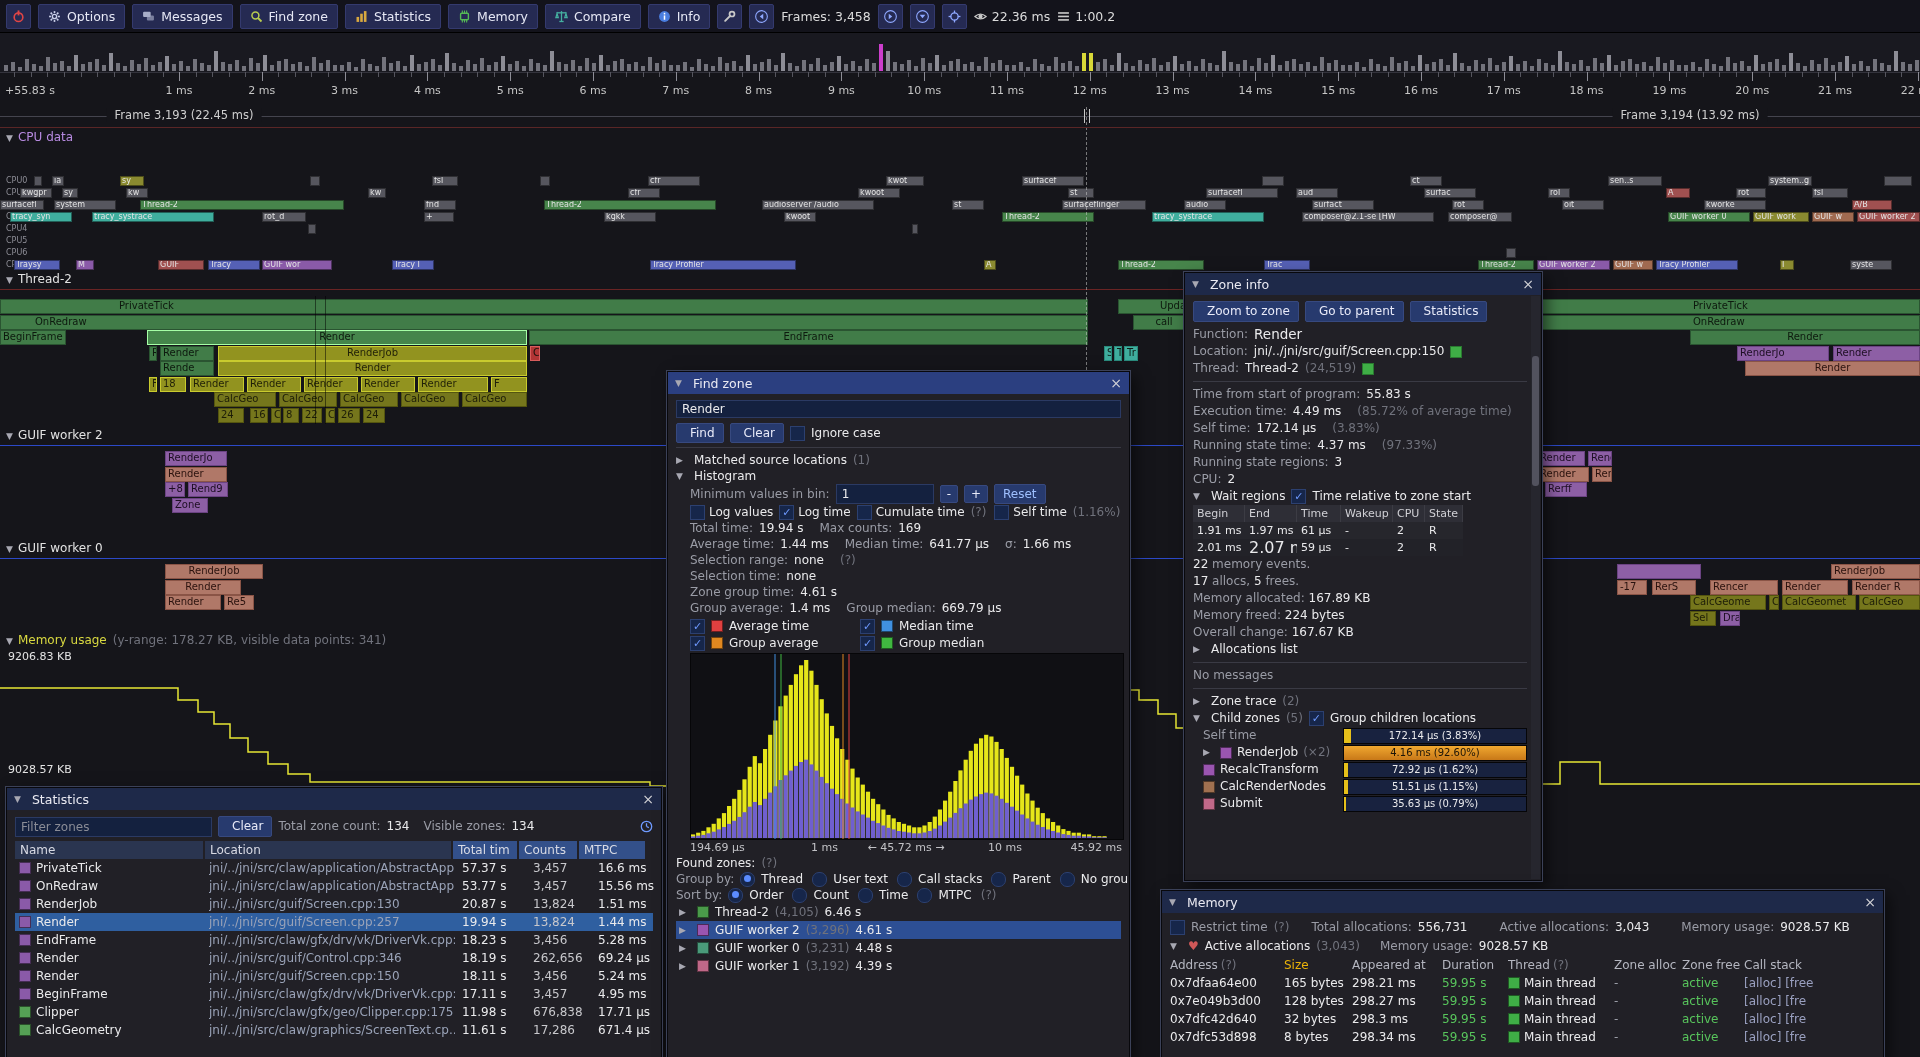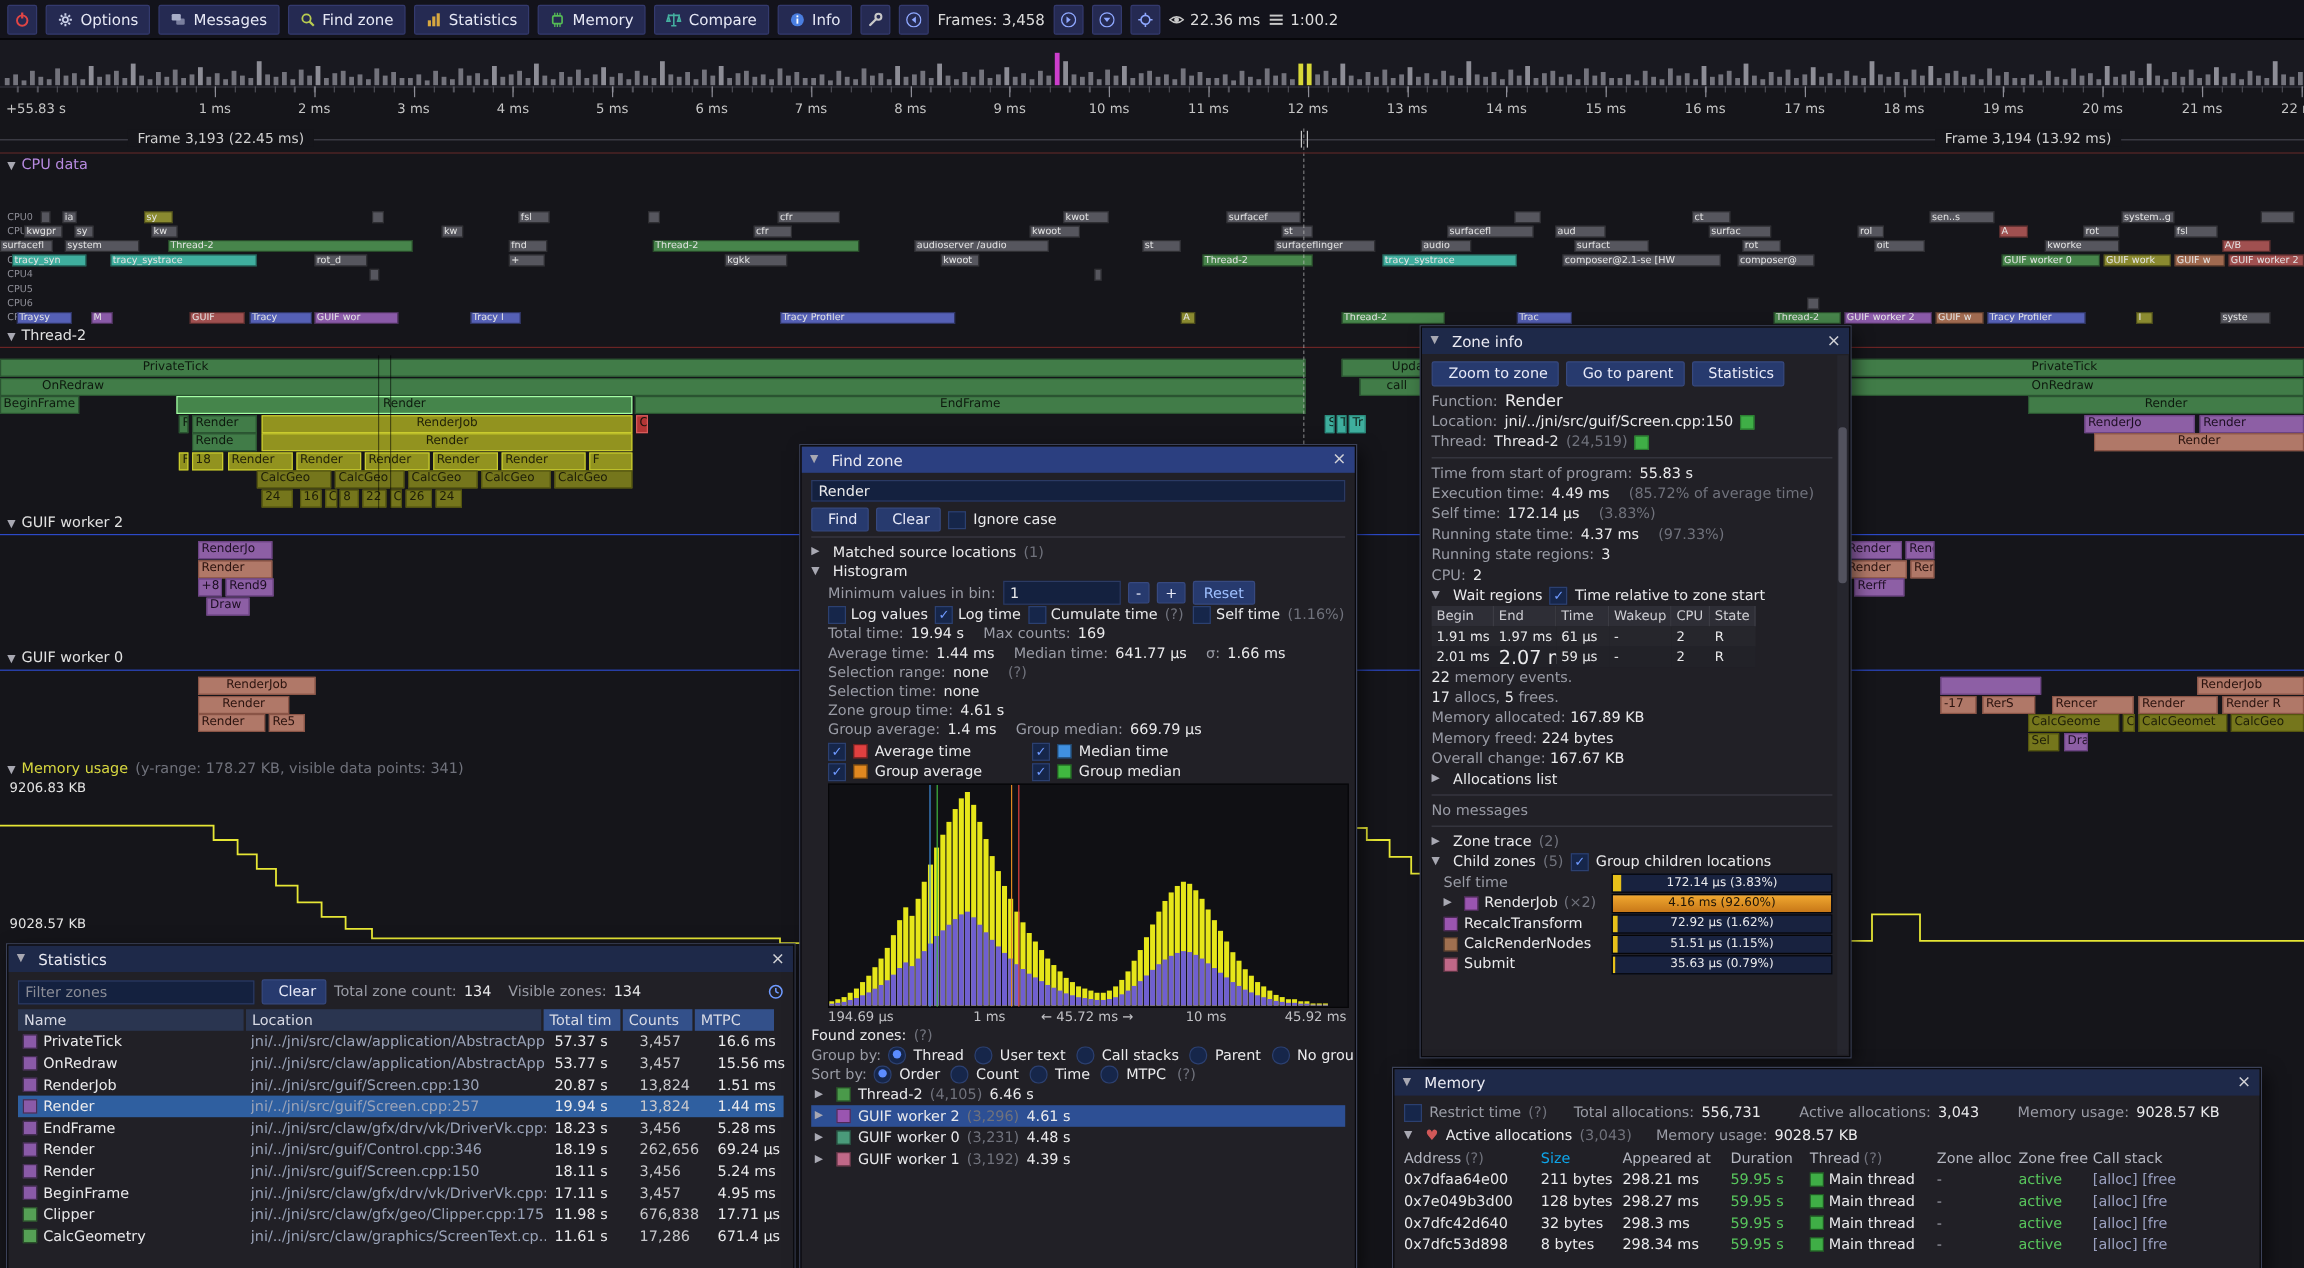--- a/index.html
+++ b/index.html
@@ -707,21 +707,21 @@
       <div class="thline" style="top: 445px; background: rgb(44, 73, 200);"></div>
       <div class="zone zc-p1" style="left: 165px; top: 451px; width: 62px;"><span style="padding-left: 2px; display: inline-block;">RenderJo</span></div>
       <div class="zone zc-p1" style="left: 1537px; top: 451px; width: 48px;"><span style="padding-left: 2px; display: inline-block;">Render</span></div>
       <div class="zone zc-p1" style="left: 1588px; top: 451px; width: 24px;"><span style="padding-left: 2px; display: inline-block;">Rend</span></div>
       <div class="zone zc-m1" style="left: 165px; top: 466.5px; width: 62px;"><span style="padding-left: 2px; display: inline-block;">Render</span></div>
       <div class="zone zc-m1" style="left: 1537px; top: 466.5px; width: 52px;"><span style="padding-left: 2px; display: inline-block;">Render</span></div>
       <div class="zone zc-m1" style="left: 1592px; top: 466.5px; width: 20px;"><span style="padding-left: 2px; display: inline-block;">Ren</span></div>
       <div class="zone zc-p1" style="left: 165px; top: 482px; width: 20px;"><span style="padding-left: 2px; display: inline-block;">+8</span></div>
       <div class="zone zc-p1" style="left: 188px; top: 482px; width: 40px;"><span style="padding-left: 2px; display: inline-block;">Rend9</span></div>
       <div class="zone zc-p1" style="left: 1545px; top: 482px; width: 42px;"><span style="padding-left: 2px; display: inline-block;">Rerff</span></div>
-      <div class="zone zc-p1" style="left: 172px; top: 497.5px; width: 36px;"><span style="padding-left: 2px; display: inline-block;">Draw</span></div>
+      <div class="zone zc-p1" style="left: 172px; top: 497.5px; width: 36px;"><span style="padding-left: 2px; display: inline-block;">Zone</span></div>
       <div class="seclbl" style="left: 6px; top: 541px; color: rgb(226, 226, 226);"><span class="tri">▼</span><span>GUIF worker 0</span></div>
       <div class="thline" style="top: 558px; background: rgb(44, 73, 200);"></div>
       <div class="zone zc-m1" style="left: 165px; top: 564px; width: 98px; text-align: center;"><span>RenderJob</span></div>
       <div class="zone zc-p1" style="left: 1617px; top: 564px; width: 84px;"><span style="padding-left: 2px; display: inline-block; margin-top: 35px;">RenderJol</span></div>
       <div class="zone zc-m1" style="left: 1831px; top: 564px; width: 89px;"><span style="padding-left: 2px; display: inline-block;">RenderJob</span></div>
       <div class="zone zc-m1" style="left: 165px; top: 579.5px; width: 76px; text-align: center;"><span>Render</span></div>
       <div class="zone zc-m1" style="left: 1617px; top: 579.5px; width: 30px;"><span style="padding-left: 2px; display: inline-block;">-17</span></div>
       <div class="zone zc-m1" style="left: 1652px; top: 579.5px; width: 44px;"><span style="padding-left: 2px; display: inline-block;">RerS</span></div>
       <div class="zone zc-m1" style="left: 1710px; top: 579.5px; width: 68px;"><span style="padding-left: 2px; display: inline-block;">Rencer</span></div>
       <div class="zone zc-m1" style="left: 1782px; top: 579.5px; width: 66px;"><span style="padding-left: 2px; display: inline-block;">Render</span></div>
@@ -1436,21 +1436,21 @@
           <div class="row" style="margin-left: 14px;">
             <span class="lbl">Memory usage:</span>
             <span class="val">9028.57 KB</span>
           </div>
         </div>
         <div class="row" style="gap: 2px;">
           <div class="row" style="width: 112px; flex: 0 0 auto; gap: 3px; color: rgb(180, 182, 192); overflow: hidden;">
             <span>Address</span>
             <span class="hlp">(?)</span>
           </div>
-          <div class="row" style="width: 66px; flex: 0 0 auto; gap: 3px; color: #0ea5e9; overflow: hidden;">
+          <div class="row" style="width: 66px; flex: 0 0 auto; gap: 3px; color: #eab308; overflow: hidden;">
             <span>Size</span>
           </div>
           <div class="row" style="width: 88px; flex: 0 0 auto; gap: 3px; color: rgb(180, 182, 192); overflow: hidden;">
             <span>Appeared at</span>
           </div>
           <div class="row" style="width: 64px; flex: 0 0 auto; gap: 3px; color: rgb(180, 182, 192); overflow: hidden;">
             <span>Duration</span>
           </div>
           <div class="row" style="width: 104px; flex: 0 0 auto; gap: 3px; color: rgb(180, 182, 192); overflow: hidden;">
             <span>Thread</span>
@@ -1461,21 +1461,21 @@
           </div>
           <div class="row" style="width: 60px; flex: 0 0 auto; gap: 3px; color: rgb(180, 182, 192); overflow: hidden;">
             <span>Zone free</span>
           </div>
           <div class="row" style="width: 130px; flex: 0 0 auto; gap: 3px; color: rgb(180, 182, 192); overflow: hidden;">
             <span>Call stack</span>
           </div>
         </div>
         <div class="row" style="gap: 2px; height: 18px;">
           <span class="val" style="width: 112px; flex: 0 0 auto; overflow: hidden;">0x7dfaa64e00</span>
-          <span class="val" style="width: 66px; flex: 0 0 auto; overflow: hidden;">211 bytes</span>
+          <span class="val" style="width: 66px; flex: 0 0 auto; overflow: hidden;">165 bytes</span>
           <span class="val" style="width: 88px; flex: 0 0 auto; overflow: hidden;">298.21 ms</span>
           <span class="grn" style="width: 64px; flex: 0 0 auto; overflow: hidden;">59.95 s</span>
           <div class="row" style="gap: 4px; width: 104px; flex: 0 0 auto; overflow: hidden;">
             <span class="sw" style="background: rgb(63, 174, 70);"></span>
             <span class="val">Main thread</span>
           </div>
           <span class="lbl" style="width: 66px; flex: 0 0 auto; overflow: hidden;">-</span>
           <span class="grn" style="width: 60px; flex: 0 0 auto; overflow: hidden;">active</span>
           <span style="color: rgb(154, 160, 192); width: 130px; flex: 0 0 auto; overflow: hidden;">[alloc] [free</span>
         </div>

